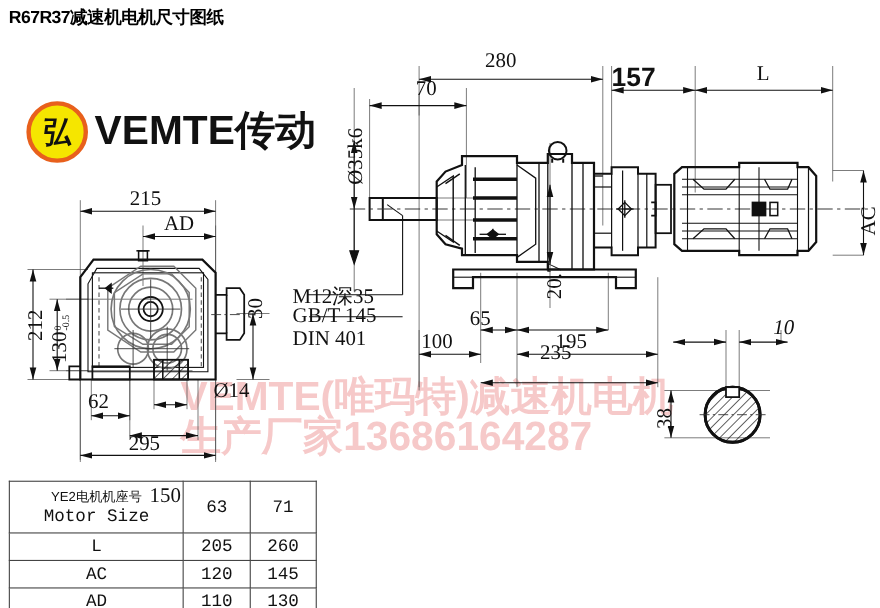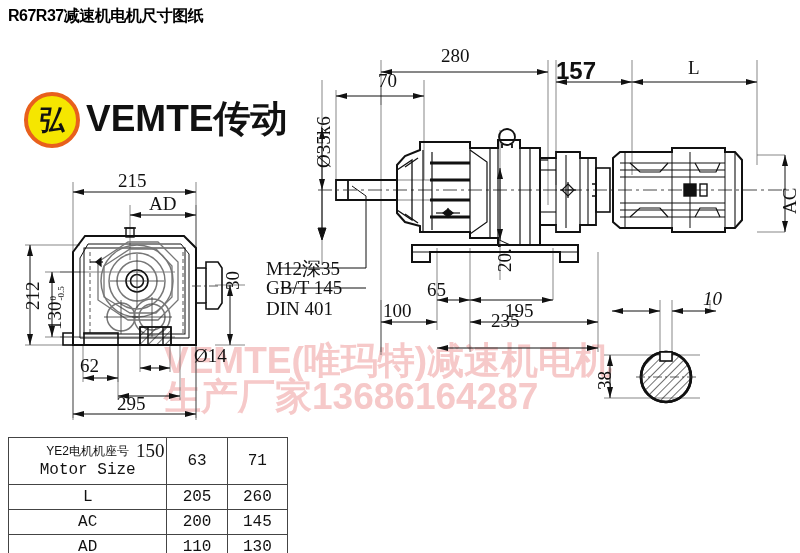--- a/index.html
+++ b/index.html
@@ -428,21 +428,21 @@
     <td class="c2 hdr">63</td>
     <td class="c3 hdr">71</td>
   </tr>
   <tr>
     <td class="c1">L</td>
     <td class="c2">205</td>
     <td class="c3">260</td>
   </tr>
   <tr>
     <td class="c1">AC</td>
-    <td class="c2">200</td>
+    <td class="c2">120</td>
     <td class="c3">145</td>
   </tr>
   <tr>
     <td class="c1">AD</td>
     <td class="c2">110</td>
     <td class="c3">130</td>
   </tr>
 </tbody>
   </table>
 

